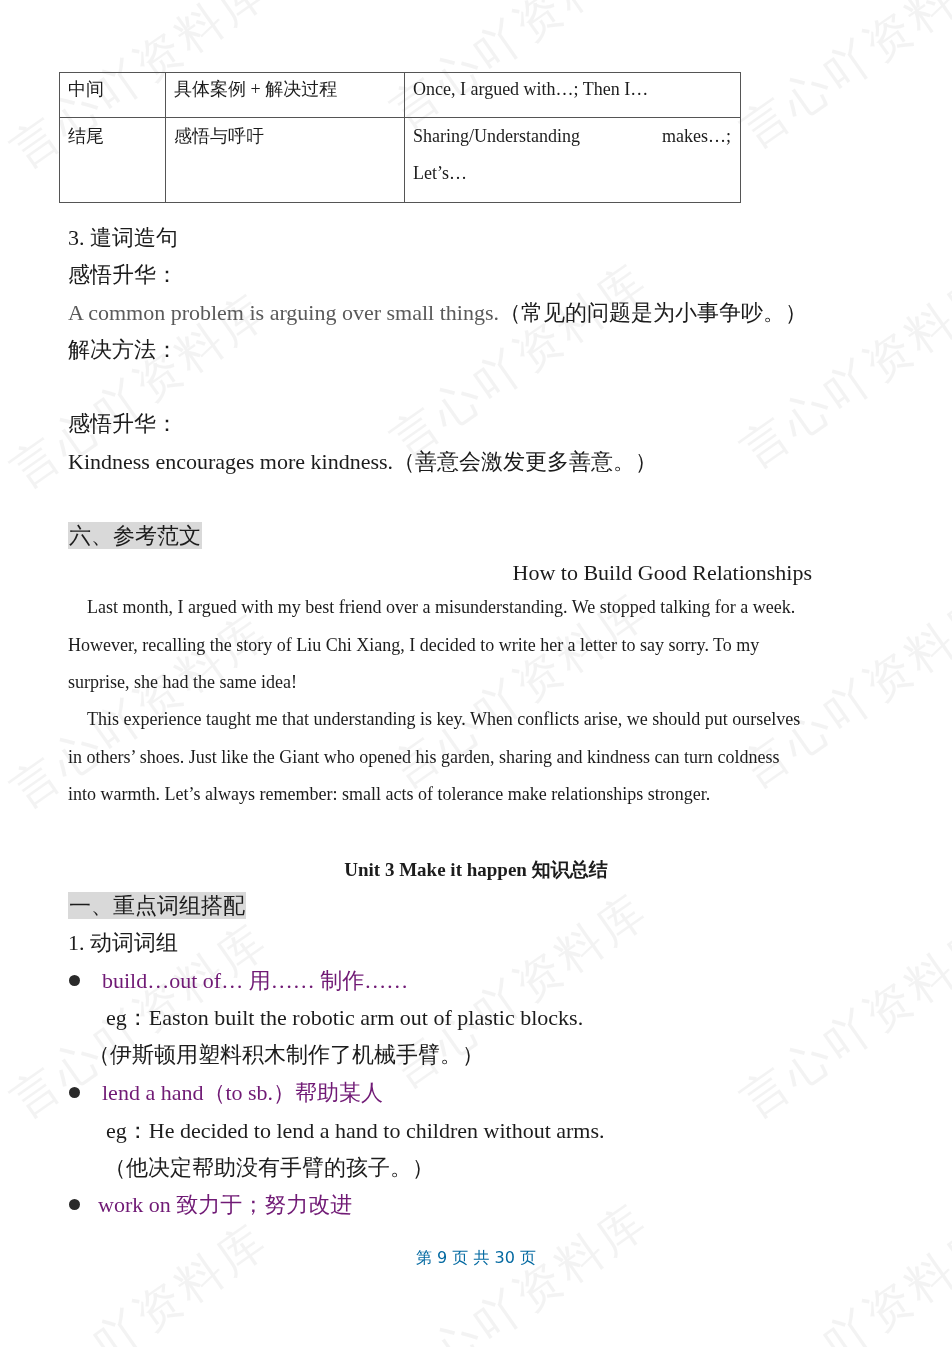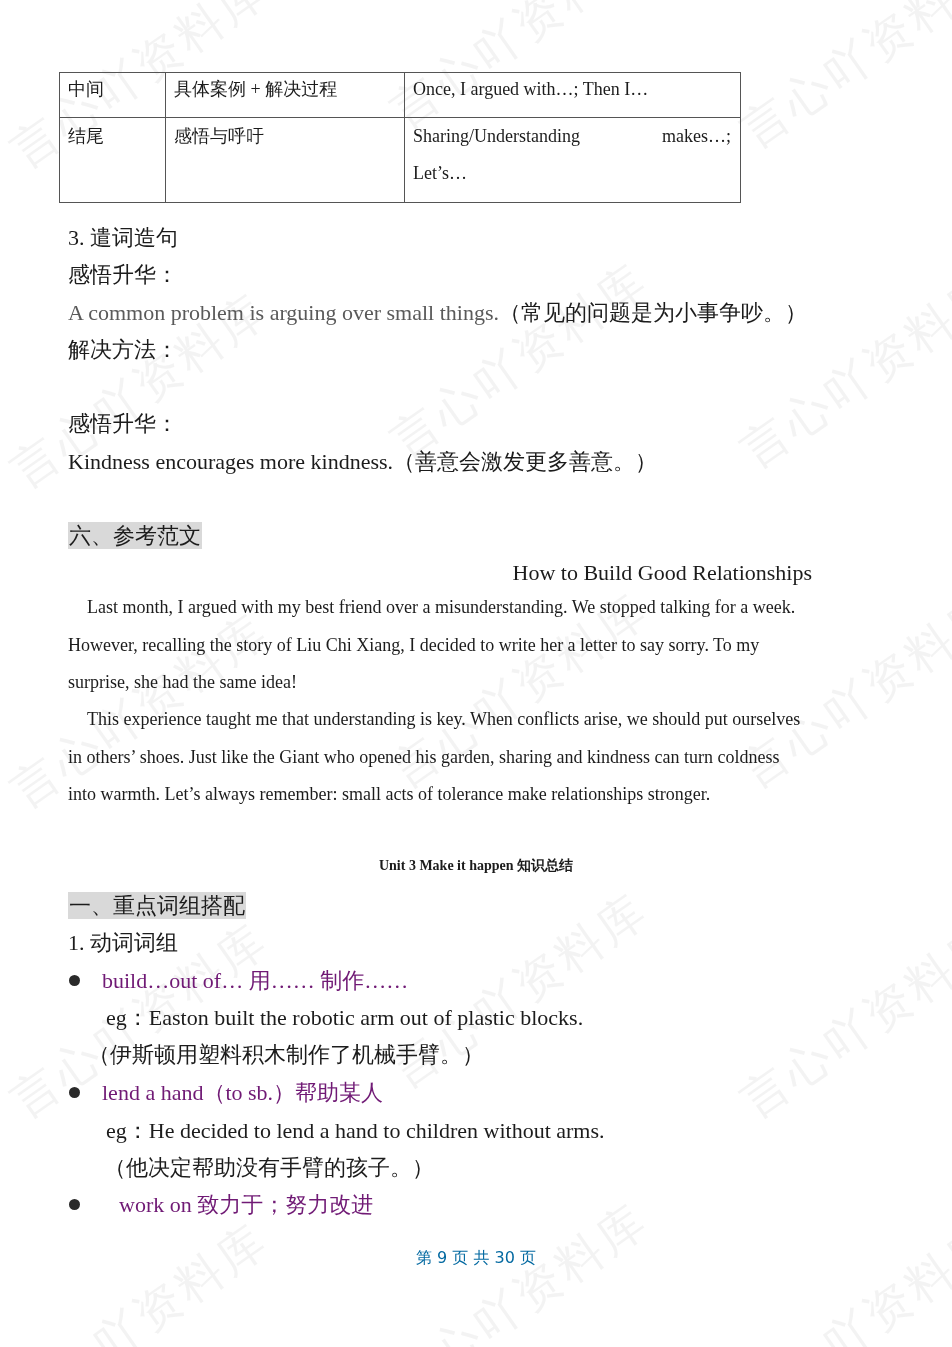--- a/index.html
+++ b/index.html
@@ -33,21 +33,21 @@
   .c1 { width: 89px; } .c2 { width: 222px; }
   .justify-line { display: flex; justify-content: space-between; width: 318px; gap: 32px; }
 
   .hl { background: #d9d9d9; padding: 1px 1px; }
   .bullet {
     position: absolute; width: 11px; height: 11px; border-radius: 50%;
     background: #2a2a2a;
   }
   .footer { font-family: "DejaVu Sans", sans-serif; font-size: 16px; color: #0369a1; }
   .para { position: absolute; left: 68px; width: 862px; font-size: 18px; line-height: 37.5px; }
-  .title-bold { font-weight: bold; font-size: 14px; }
+  .title-bold { font-weight: bold; font-size: 19px; }
 </style>
 </head>
 <body>
 
 <div class="wm-layer">
   <div class="wm" style="left:-10px;top:40px;">言心吖资料库</div>
   <div class="wm" style="left:370px;top:0px;">言心吖资料库</div>
   <div class="wm" style="left:720px;top:20px;">言心吖资料库</div>
   <div class="wm" style="left:-10px;top:360px;">言心吖资料库</div>
   <div class="wm" style="left:370px;top:330px;">言心吖资料库</div>
@@ -123,16 +123,16 @@
   <div class="abs t18 lgray" style="left:102px;top:970px;">build…out of… 用…… 制作……</div>
   <div class="abs t18" style="left:106px;top:1007px;">eg：Easton built the robotic arm out of plastic blocks.</div>
   <div class="abs t18" style="left:88px;top:1044px;">（伊斯顿用塑料积木制作了机械手臂。）</div>
 
   <span class="bullet" style="left:69px;top:1087px;"></span>
   <div class="abs t18 lgray" style="left:102px;top:1082px;">lend a hand（to sb.）帮助某人</div>
   <div class="abs t18" style="left:106px;top:1120px;">eg：He decided to lend a hand to children without arms.</div>
   <div class="abs t18" style="left:104px;top:1157px;">（他决定帮助没有手臂的孩子。）</div>
 
   <span class="bullet" style="left:69px;top:1199px;"></span>
-  <div class="abs t18 lgray" style="left:119px;top:1194px;">work on 致力于；努力改进</div>
+  <div class="abs t18 lgray" style="left:98px;top:1194px;">work on 致力于；努力改进</div>
 
   <div class="abs footer" style="left:0;width:952px;text-align:center;top:1248px;">第 9 页 共 30 页</div>
 </div>
 
 </body></html>

